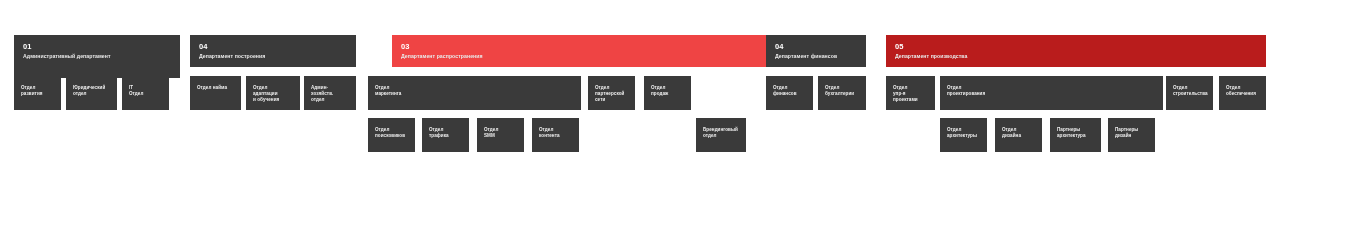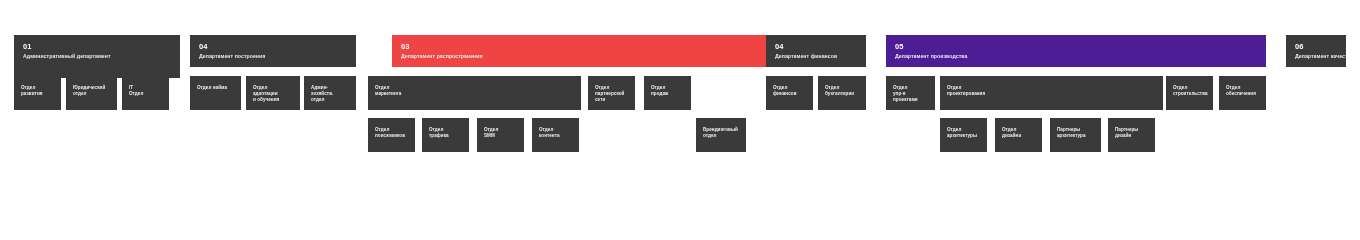--- a/index.html
+++ b/index.html
@@ -137,21 +137,21 @@
       <div class="dept-title">Департамент финансов</div>
     </div>
     <div class="node unit" style="left: 766px; top: 76px; width: 47px; height: 34px; background: rgb(58, 58, 58);">
       <div class="unit-label">Отдел
 финансов</div>
     </div>
     <div class="node unit" style="left: 818px; top: 76px; width: 48px; height: 34px; background: rgb(58, 58, 58);">
       <div class="unit-label">Отдел
 бухгалтерии</div>
     </div>
-    <div class="node dept" style="left: 886px; top: 35px; width: 380px; height: 32px; background: #4c1d95;">
+    <div class="node dept" style="left: 886px; top: 35px; width: 380px; height: 32px; background: #b91c1c;">
       <div class="dept-num">05</div>
       <div class="dept-title">Департамент производства</div>
     </div>
     <div class="node unit" style="left: 886px; top: 76px; width: 49px; height: 34px; background: rgb(58, 58, 58);">
       <div class="unit-label">Отдел
 упр-я проектами</div>
     </div>
     <div class="node unit" style="left: 940px; top: 76px; width: 223px; height: 34px; background: rgb(58, 58, 58);">
       <div class="unit-label">Отдел
 проектирования</div>
@@ -173,17 +173,13 @@
 дизайна</div>
     </div>
     <div class="node unit" style="left: 1050px; top: 118px; width: 51px; height: 34px; background: rgb(58, 58, 58);">
       <div class="unit-label">Партнеры
 архитектура</div>
     </div>
     <div class="node unit" style="left: 1108px; top: 118px; width: 47px; height: 34px; background: rgb(58, 58, 58);">
       <div class="unit-label">Партнеры
 дизайн</div>
     </div>
-    <div class="node dept" style="left: 1286px; top: 35px; width: 60px; height: 32px; background: rgb(58, 58, 58);">
-      <div class="dept-num">06</div>
-      <div class="dept-title">Департамент качества</div>
-    </div>
   </div>
 
 </body></html>

